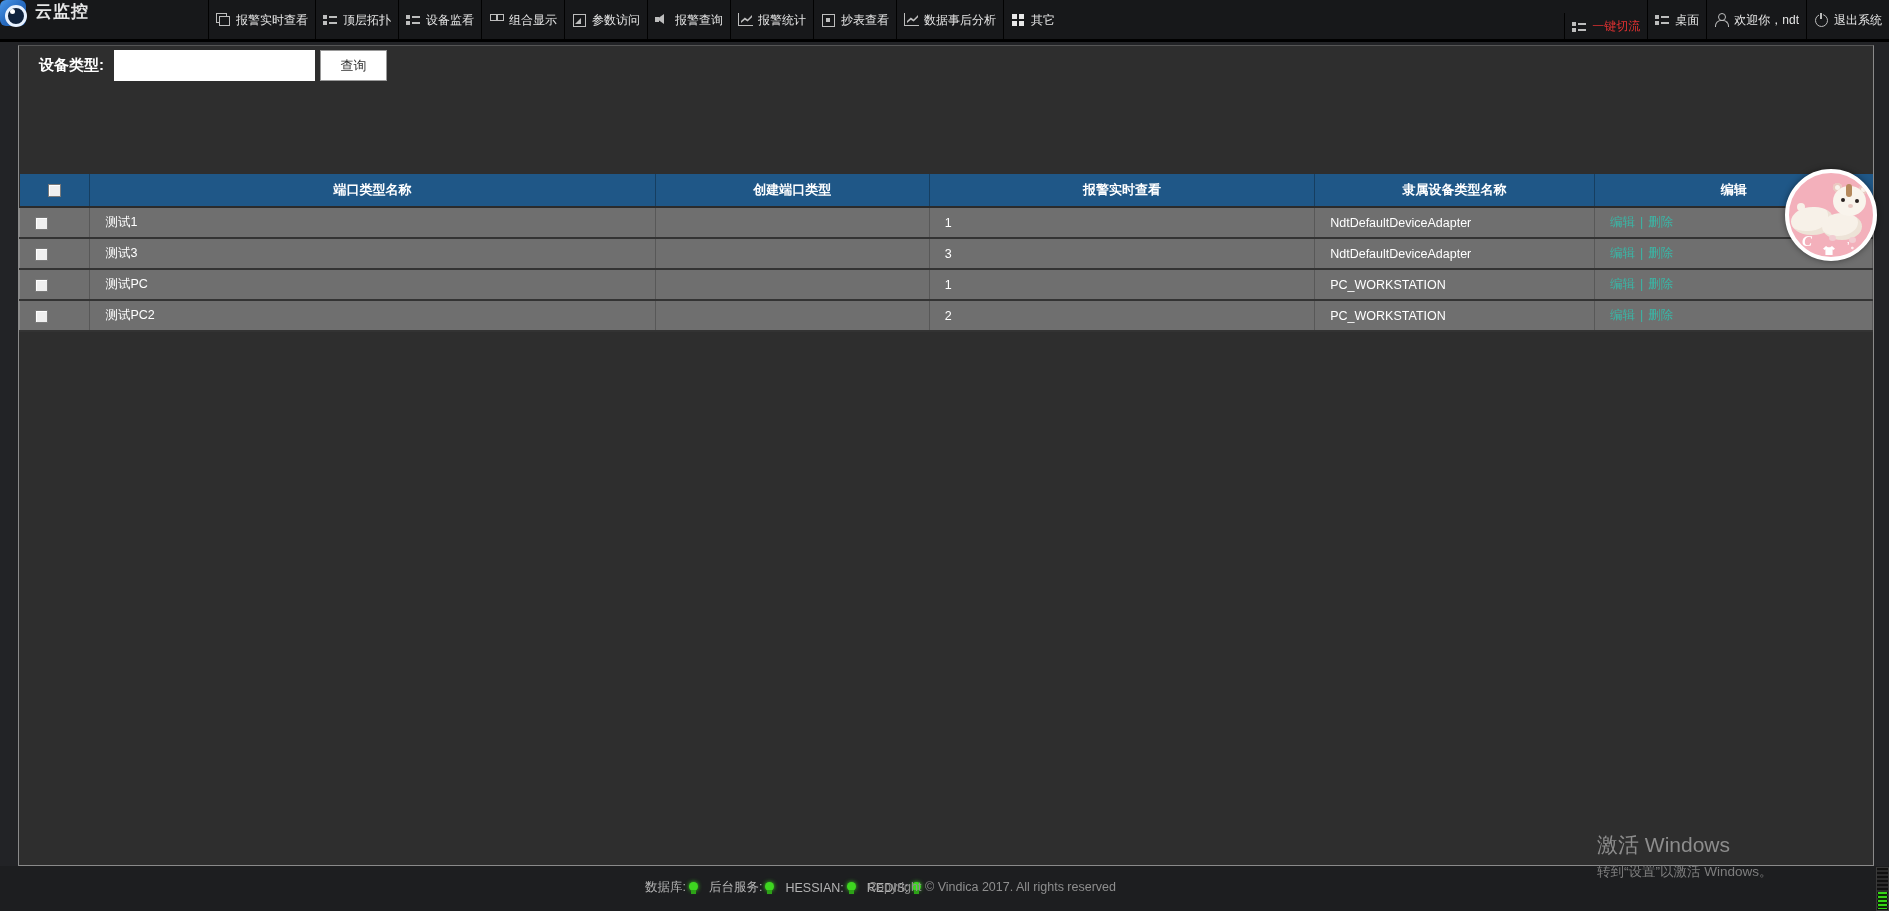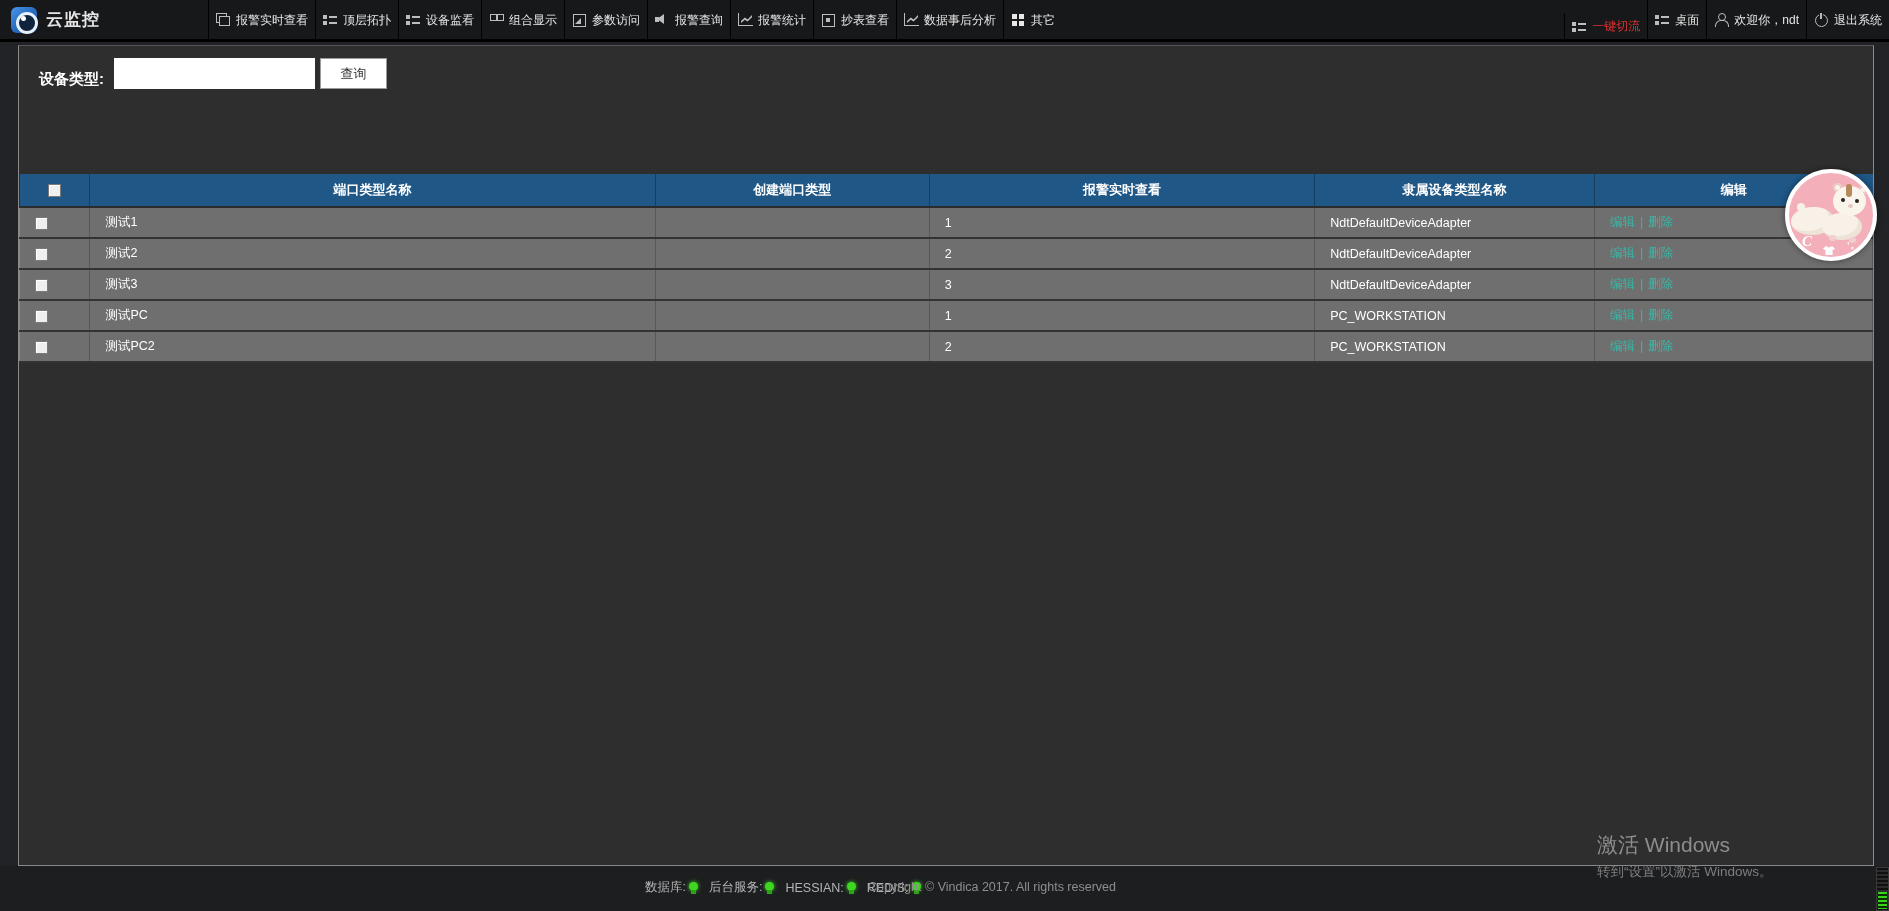--- a/index.html
+++ b/index.html
@@ -3,21 +3,21 @@
 <meta charset="utf-8">
 <style>
   * { margin:0; padding:0; box-sizing:border-box; }
   html,body { width:1889px; height:911px; overflow:hidden; background:#222326;
               font-family:"Liberation Sans","DejaVu Sans",sans-serif; }
 
   
   .navbar { position:absolute; left:0; top:0; width:1889px; height:42px;
             background:#17181a; border-bottom:3px solid #000;
             display:flex; align-items:stretch; color:#e6e6e6; }
-  .brand { width:208px; display:flex; align-items:center; padding-left:11px; }
+  .brand { width:208px; display:flex; align-items:flex-start; }
   .logo { width:26px; height:26px; border-radius:6px;
           background:linear-gradient(135deg,#4a97e8 0%,#2a6fc4 45%,#174e9b 100%);
           position:relative; flex:0 0 auto; }
   .logo::before { content:''; position:absolute; left:5px; top:5px; width:16px; height:16px;
           border-radius:50%; background:#10233d; border:3px solid #e8f2ff; }
   .logo::after { content:''; position:absolute; left:10px; top:9px; width:5px; height:5px;
           border-radius:50%; background:#ffffff; }
   .brand-title { margin-left:9px; font-size:17px; font-weight:bold; letter-spacing:1px; }
 
   .nav-item { display:flex; align-items:center; padding:0 7px; font-size:12px;
@@ -51,21 +51,21 @@
   .i-user::before { content:''; position:absolute; left:4px; top:0; width:6px; height:6px; border-radius:50%; border:1px solid #cfcfcf; }
   .i-user::after  { content:''; position:absolute; left:1px; top:7px; width:12px; height:6px;
                     border:1px solid #cfcfcf; border-bottom:none; border-radius:6px 6px 0 0; }
   .i-power::before { content:''; position:absolute; left:1px; top:1px; width:11px; height:11px; border:1px solid #cfcfcf; border-radius:50%; }
   .i-power::after  { content:''; position:absolute; left:6px; top:0; width:2px; height:6px; background:#cfcfcf;
                      box-shadow:0 0 0 1px #17181a; }
 
   
   .panel { position:absolute; left:18px; top:45px; width:1856px; height:821px;
            background:#2e2e2e; border:1px solid #8a8a8a; border-top-color:#555; }
-  .form-row { position:absolute; left:20px; top:12px; display:flex; align-items:flex-end; }
+  .form-row { position:absolute; left:20px; top:4px; display:flex; align-items:center; }
   .form-label { color:#fff; font-size:15px; font-weight:bold; margin-right:10px; }
   .search-input { width:201px; height:31px; border:none; background:#fff; font-size:14px; padding:0 6px; outline:none; }
   .query-btn { width:67px; height:31px; margin-left:5px; background:#fff; border:1px solid #9a9a9a;
                font-size:13px; color:#333; cursor:pointer; }
   .btn-row { position:absolute; left:20px; top:48px; display:flex; }
   .create-btn { height:31px; padding:0 18px; background:#fff; border:1px solid #9a9a9a;
                 font-size:13px; color:#333; cursor:pointer; }
   .create-btn + .create-btn { margin-left:11px; border:2px solid #f2f2f2; }
 
   
@@ -244,30 +244,20 @@
         <td>测试1</td>
         <td></td>
         <td>1</td>
         <td>NdtDefaultDeviceAdapter</td>
         <td>
           <a class="edit-link">编辑</a><span class="link-sep">|</span><a class="edit-link">删除</a>
         </td>
       </tr>
       <tr>
         <td><span class="cb"></span></td>
-        <td>测试2</td>
-        <td></td>
-        <td>2</td>
-        <td>NdtDefaultDeviceAdapter</td>
-        <td>
-          <a class="edit-link">编辑</a><span class="link-sep">|</span><a class="edit-link">删除</a>
-        </td>
-      </tr>
-      <tr>
-        <td><span class="cb"></span></td>
         <td>测试3</td>
         <td></td>
         <td>3</td>
         <td>NdtDefaultDeviceAdapter</td>
         <td>
           <a class="edit-link">编辑</a><span class="link-sep">|</span><a class="edit-link">删除</a>
         </td>
       </tr>
       <tr>
         <td><span class="cb"></span></td>

